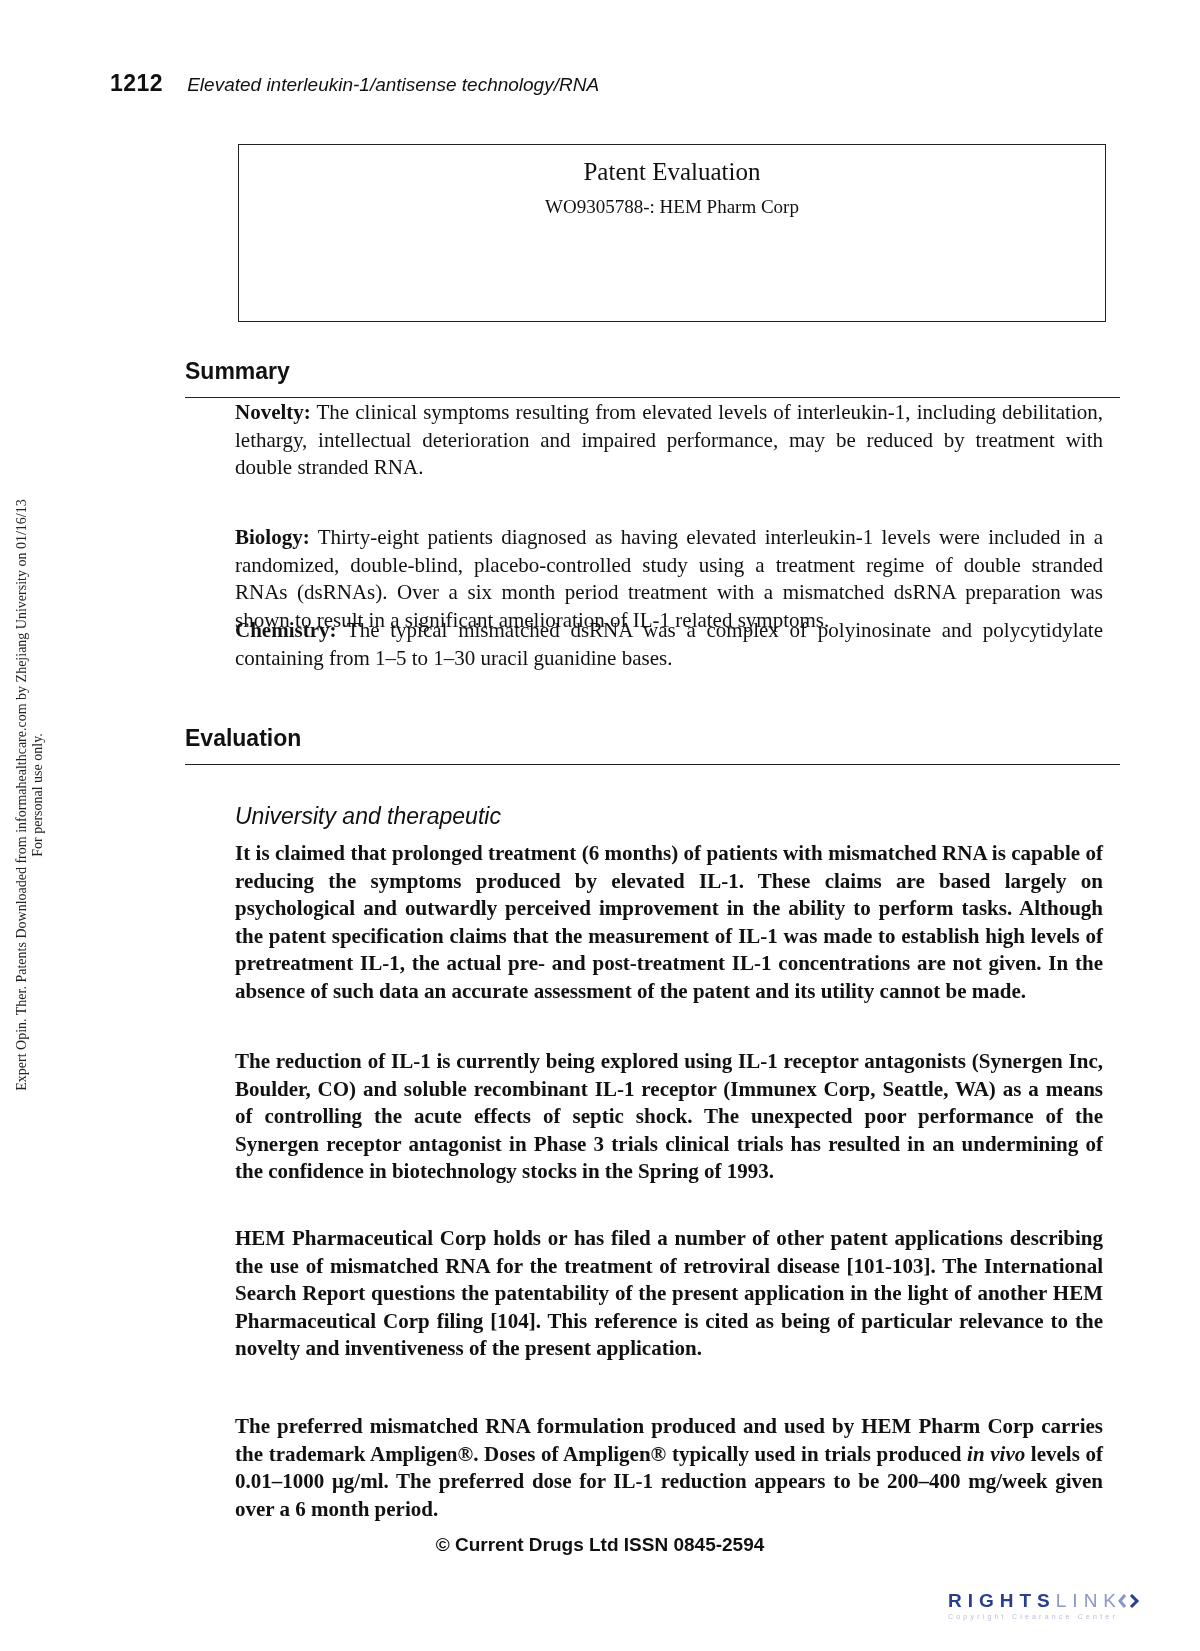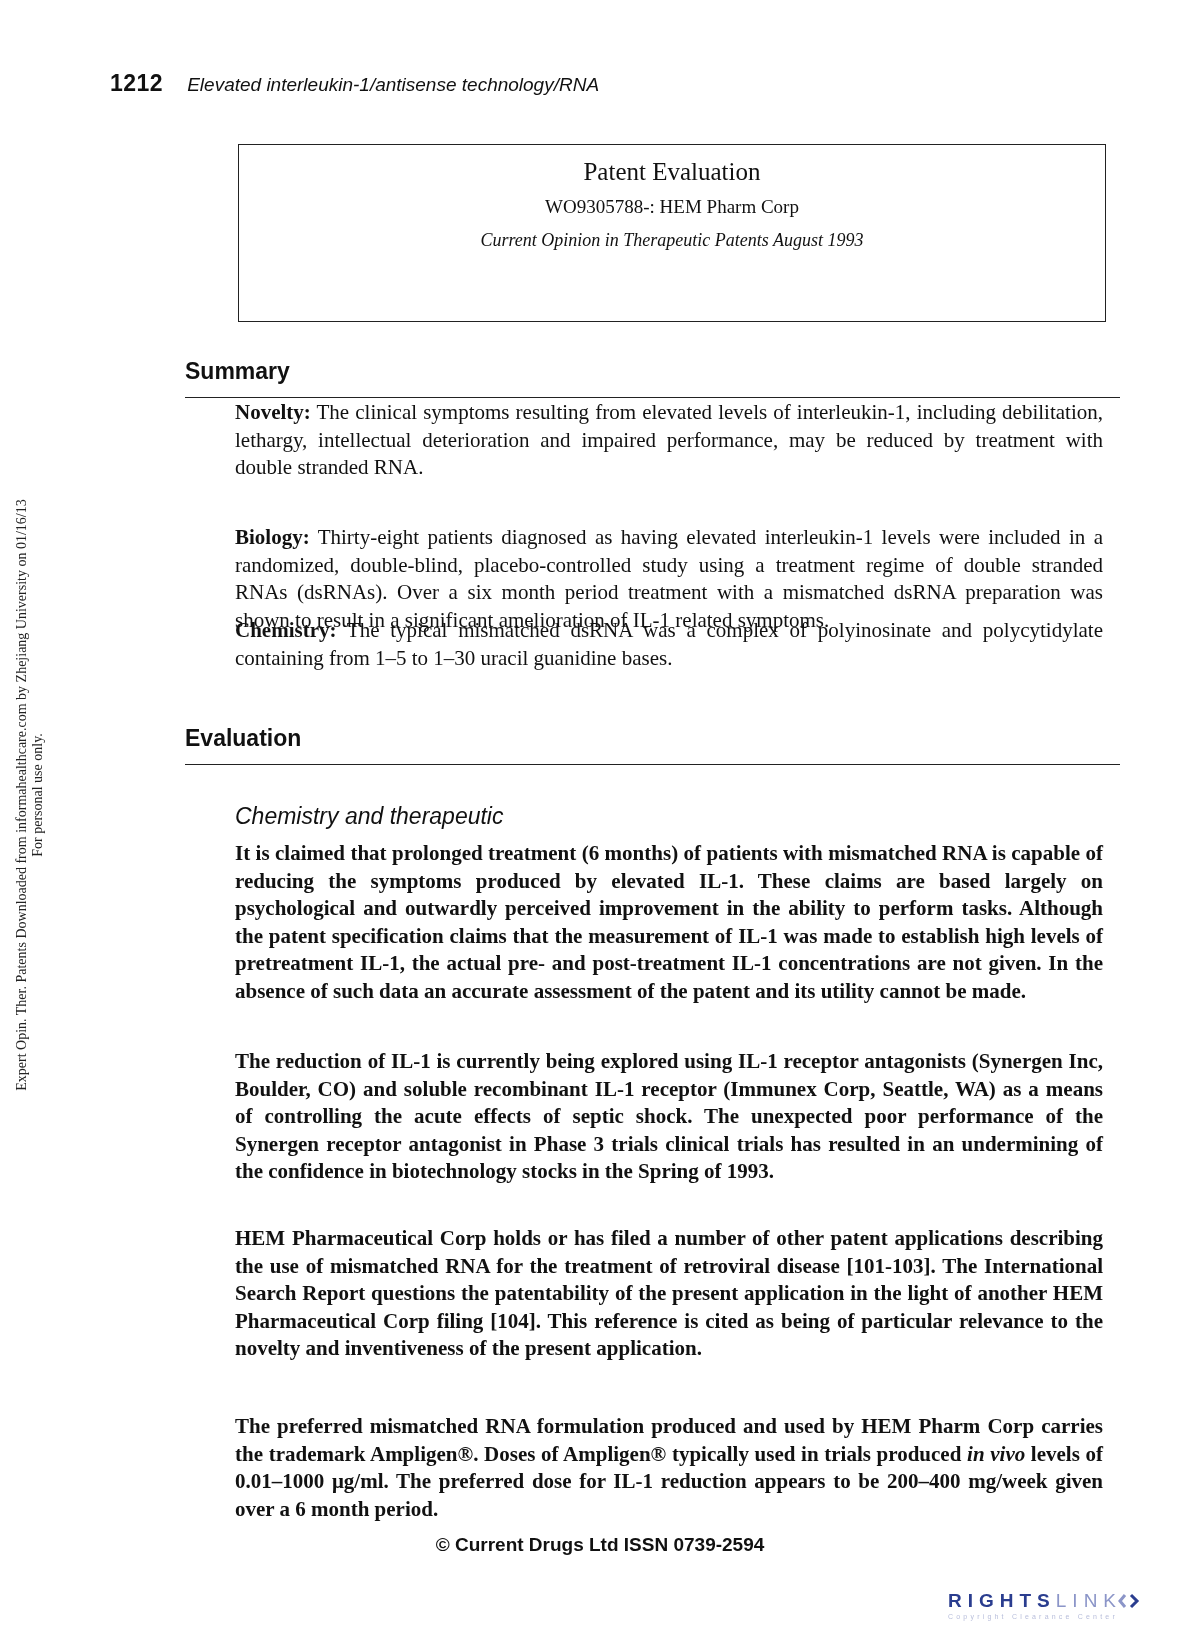--- a/index.html
+++ b/index.html
@@ -43,47 +43,46 @@
 </div>
 
 <div class="abs running-head">
   <span class="page-num">1212</span>
   <span class="run-title">Elevated interleukin-1/antisense technology/RNA</span>
 </div>
 
 <div class="abs title-box">
   <div class="tb-kicker">Patent Evaluation</div>
   <div class="tb-patent">WO9305788-: HEM Pharm Corp</div>
-  <div class="tb-source">Current Opinion in Therapeutic Patents August 1993</div>
 </div>
 
 <div class="abs section-head" style="top:357px;">Summary</div>
 
 <div class="abs para" style="top:399px;">
   <span class="lbl">Novelty:</span><span> The clinical symptoms resulting from elevated levels of interleukin-1, including debilitation, lethargy, intellectual deterioration and impaired performance, may be reduced by treatment with double stranded RNA.</span>
 </div>
 <div class="abs para" style="top:524px;">
   <span class="lbl">Biology:</span><span> Thirty-eight patients diagnosed as having elevated interleukin-1 levels were included in a randomized, double-blind, placebo-controlled study using a treatment regime of double stranded RNAs (dsRNAs). Over a six month period treatment with a mismatched dsRNA preparation was shown to result in a significant amelioration of IL-1 related symptoms.</span>
 </div>
 <div class="abs para" style="top:617px;">
   <span class="lbl">Chemistry:</span><span> The typical mismatched dsRNA was a complex of polyinosinate and polycytidylate containing from 1–5 to 1–30 uracil guanidine bases.</span>
 </div>
 
 <div class="abs section-head" style="top:724px;">Evaluation</div>
 
-<div class="abs subhead" style="top:802px;">Chemistry and therapeutic</div>
+<div class="abs subhead" style="top:802px;">University and therapeutic</div>
 
 <div class="abs para bold" style="top:840px;">It is claimed that prolonged treatment (6 months) of patients with mismatched RNA is capable of reducing the symptoms produced by elevated IL-1. These claims are based largely on psychological and outwardly perceived improvement in the ability to perform tasks. Although the patent specification claims that the measurement of IL-1 was made to establish high levels of pretreatment IL-1, the actual pre- and post-treatment IL-1 concentrations are not given. In the absence of such data an accurate assessment of the patent and its utility cannot be made.</div>
 <div class="abs para bold" style="top:1048px;">The reduction of IL-1 is currently being explored using IL-1 receptor antagonists (Synergen Inc, Boulder, CO) and soluble recombinant IL-1 receptor (Immunex Corp, Seattle, WA) as a means of controlling the acute effects of septic shock. The unexpected poor performance of the Synergen receptor antagonist in Phase 3 trials clinical trials has resulted in an undermining of the confidence in biotechnology stocks in the Spring of 1993.</div>
 <div class="abs para bold" style="top:1225px;">HEM Pharmaceutical Corp holds or has filed a number of other patent applications describing the use of mismatched RNA for the treatment of retroviral disease [101-103]. The International Search Report questions the patentability of the present application in the light of another HEM Pharmaceutical Corp filing [104]. This reference is cited as being of particular relevance to the novelty and inventiveness of the present application.</div>
 <div class="abs para bold" style="top:1413px;">
   <span>The preferred mismatched RNA formulation produced and used by HEM Pharm Corp carries the trademark Ampligen®. Doses of Ampligen® typically used in trials produced </span><i>in vivo</i><span> levels of 0.01–1000 μg/ml. The preferred dose for IL-1 reduction appears to be 200–400 mg/week given over a 6 month period.</span>
 </div>
 
-<div class="abs footer">© Current Drugs Ltd ISSN 0739-2594</div>
+<div class="abs footer">© Current Drugs Ltd ISSN 0845-2594</div>
 
 <div class="abs rightslink">
   <div class="rl-main">
     <span class="rl-a">RIGHTS</span>
       <span class="rl-b">LINK</span>
     <svg width="22" height="18" viewBox="0 0 22 18" style="margin-left:-4px;">
       <path d="M7 3 L2 9 L7 15" fill="none" stroke="#8b95c8" stroke-width="3"></path>
       <path d="M13 3 L19 9 L13 15" fill="none" stroke="#2a3d8f" stroke-width="3"></path>
     </svg>
   </div>

